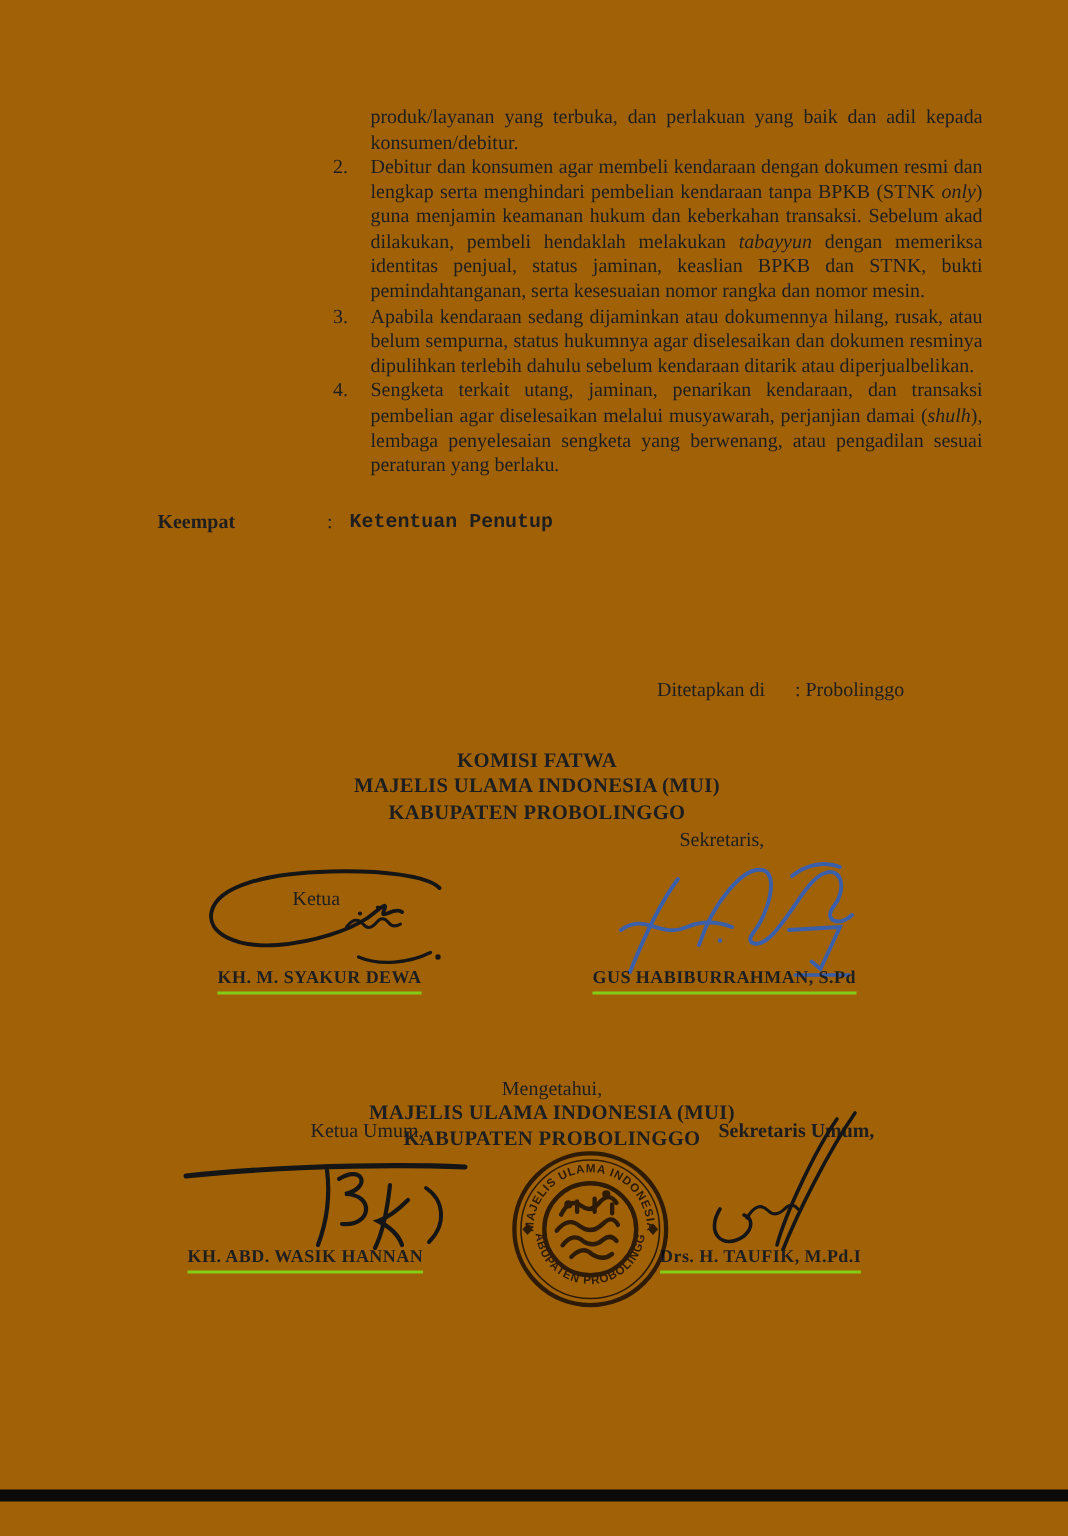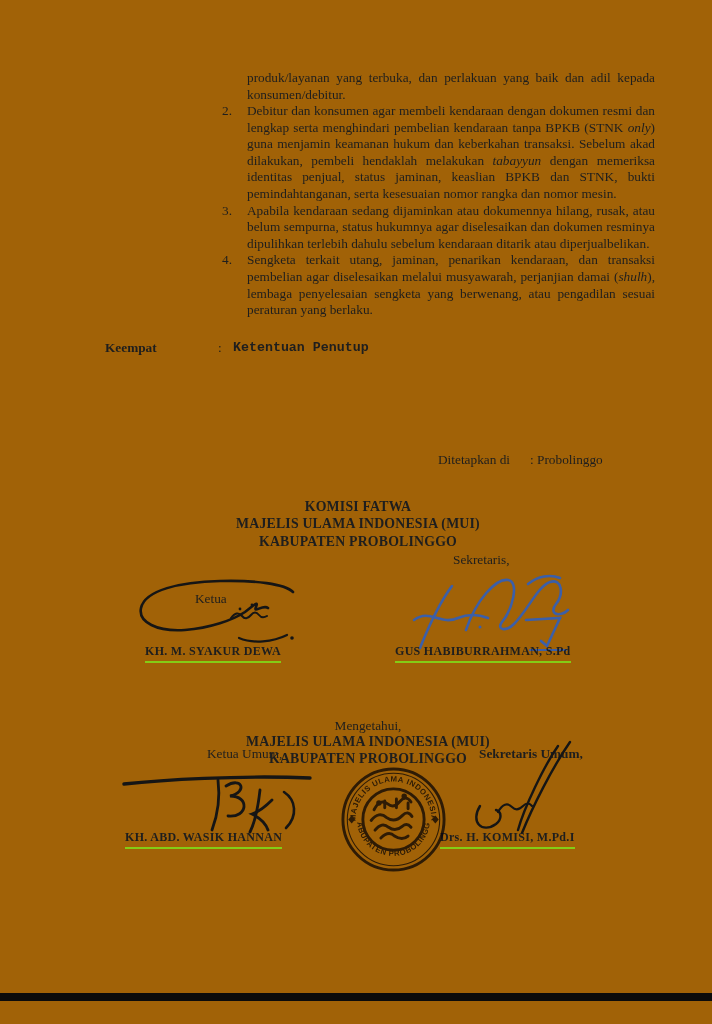--- a/index.html
+++ b/index.html
@@ -135,21 +135,21 @@
   <svg class="abs sig" style="left:452px;top:738px;" width="135" height="108" viewBox="0 0 135 108">
     <g fill="none" stroke="var(--sigblack)" stroke-width="2.4" stroke-linecap="round">
       <path d="M118,4 C100,30 80,70 70,95"></path>
       <path d="M66,92 C72,70 92,28 106,8"></path>
       <path d="M28,68 C18,84 30,96 44,86 C50,81 50,74 44,72"></path>
       <path d="M46,74 q7,-12 14,-5 q5,5 11,-1 q5,-5 9,0" stroke-width="2.1"></path>
     </g>
   </svg>
 
   <div class="abs sig-name" style="left:125px;top:829px;">KH. ABD. WASIK HANNAN</div>
-  <div class="abs sig-name" style="left:440px;top:829px;">Drs. H. KOMISI, M.Pd.I</div>
+  <div class="abs sig-name" style="left:440px;top:829px;">Drs. H. TAUFIK, M.Pd.I</div>
 
   <svg class="abs stamp" style="left:340px;top:766px;" width="107" height="107" viewBox="0 0 110 110">
     <defs>
       <path id="arcTop" d="M 16,55 A 39,39 0 0 1 94,55"></path>
       <path id="arcBot" d="M 17.5,55 A 37.5,37.5 0 0 0 92.5,55"></path>
     </defs>
     <g fill="none" stroke="var(--stamp)">
       <circle cx="55" cy="55" r="52" stroke-width="3"></circle>
       <circle cx="55" cy="55" r="47.5" stroke-width="1.1"></circle>
       <circle cx="55" cy="55" r="31.5" stroke-width="3"></circle>

